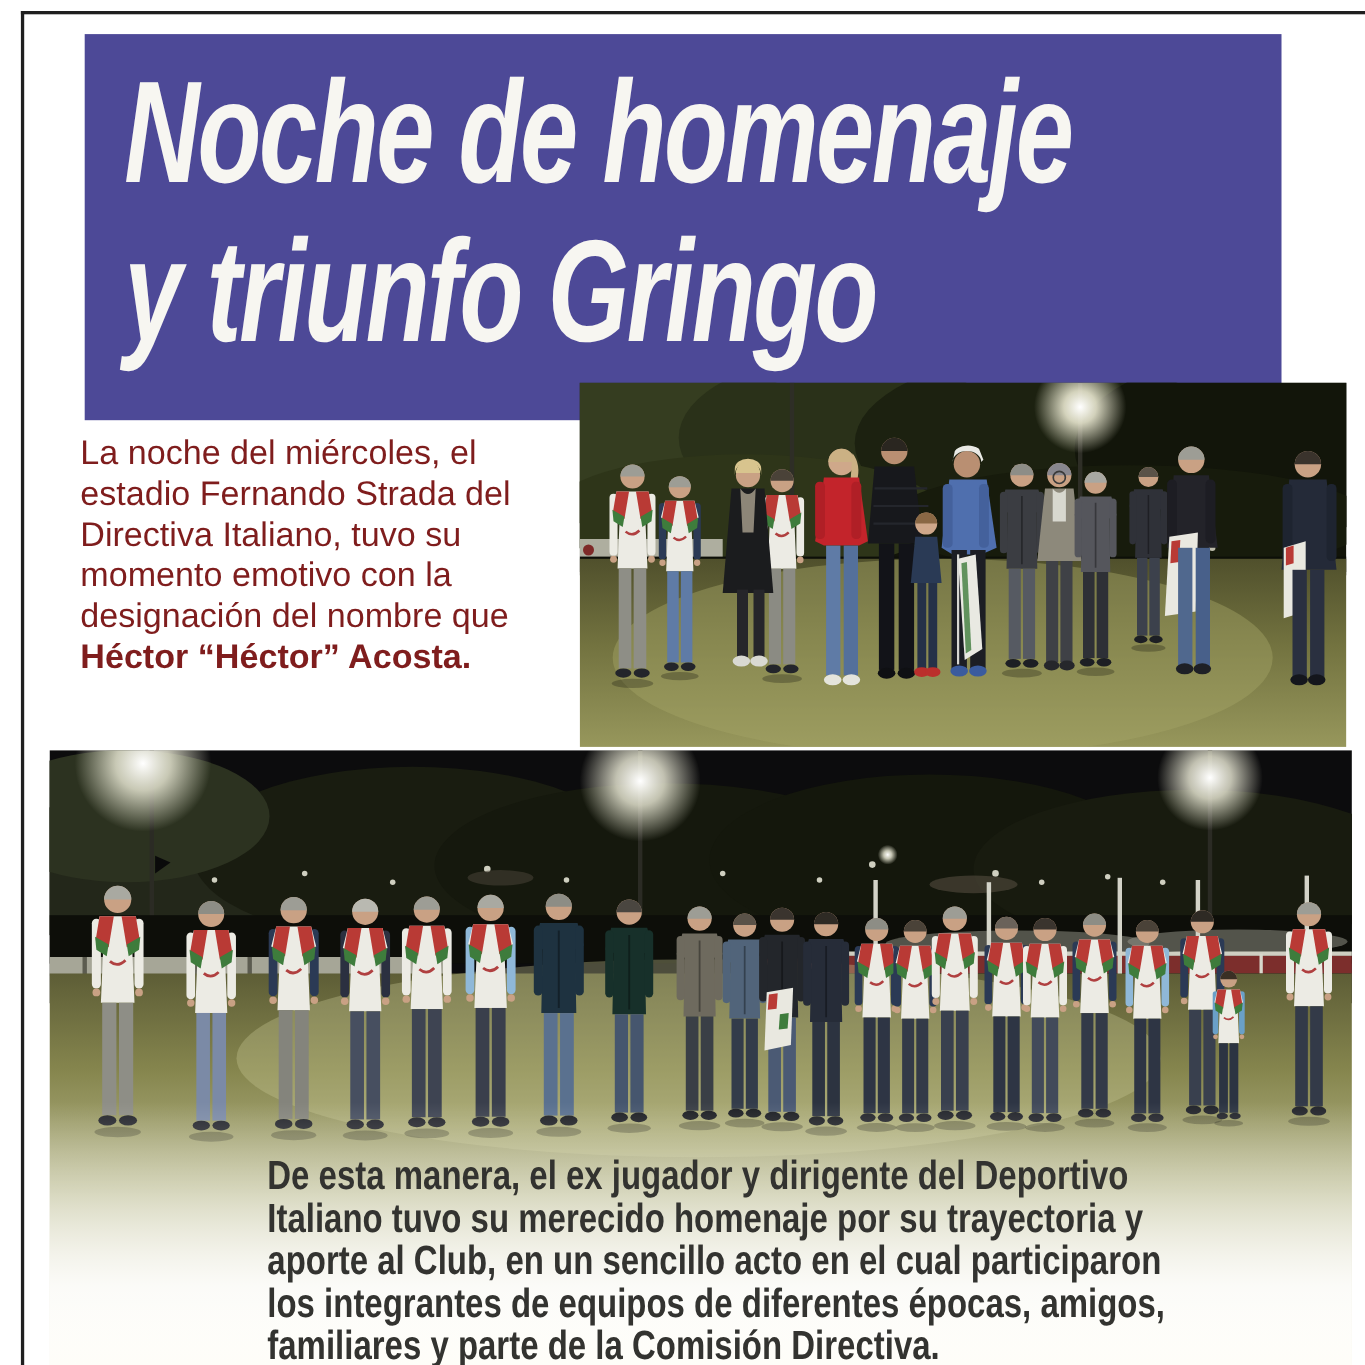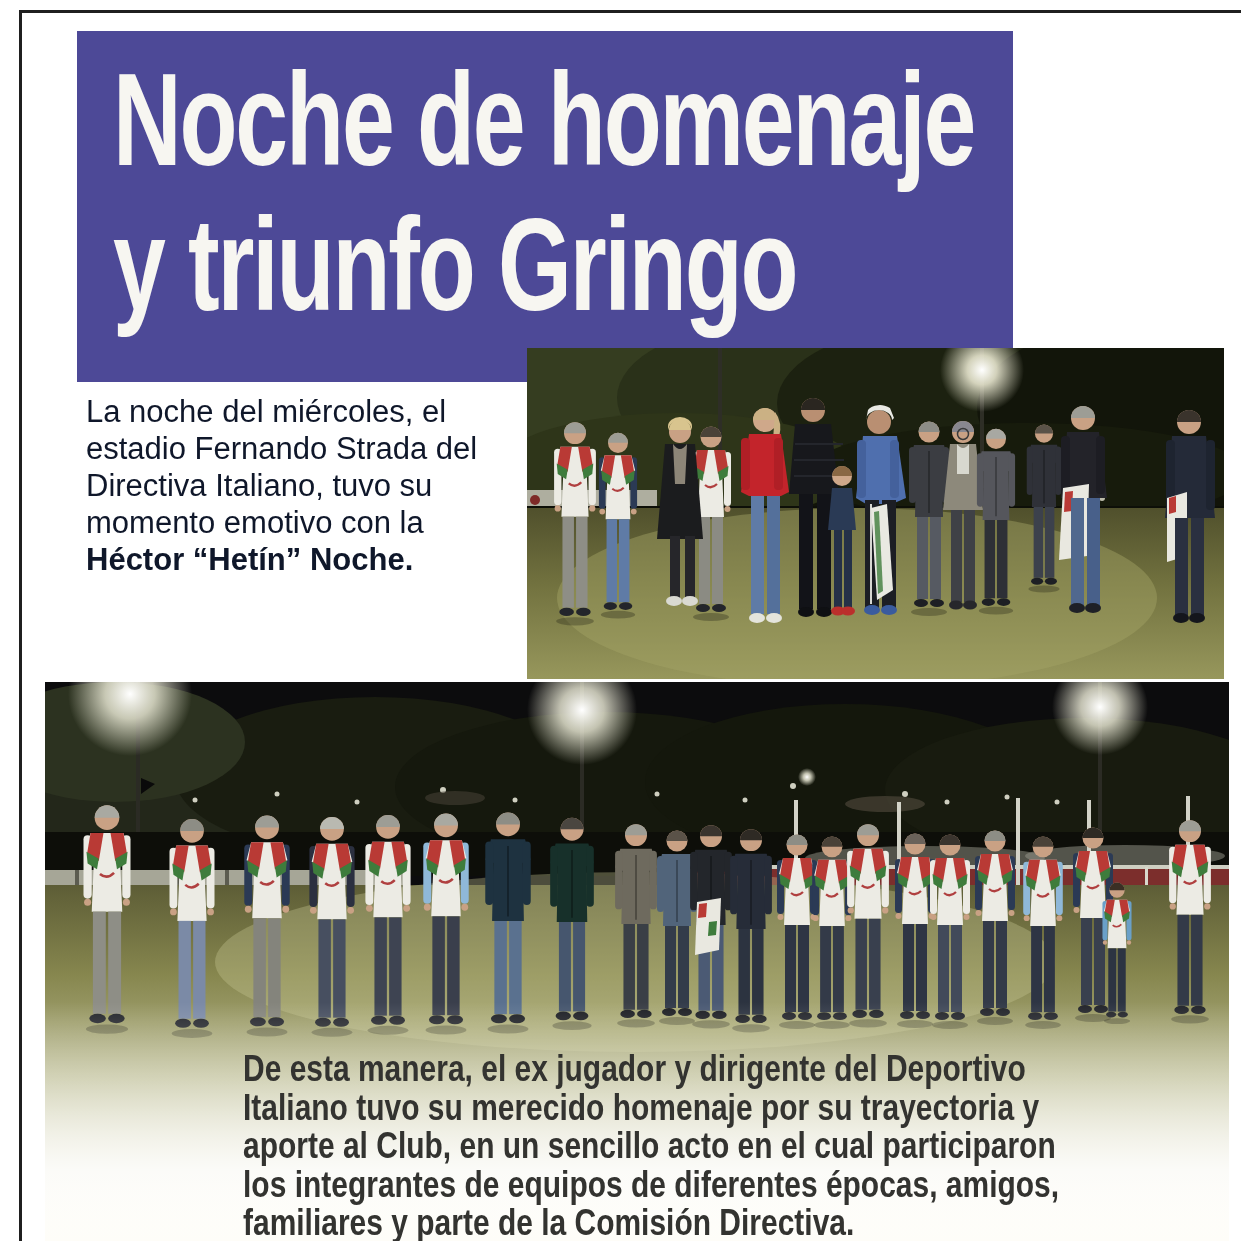--- a/index.html
+++ b/index.html
@@ -3,30 +3,30 @@
 <meta charset="utf-8">
 <style>
   html,body{margin:0;padding:0;}
   body{
     width:1241px;height:1241px;position:relative;background:#ffffff;
     font-family:"Liberation Sans",sans-serif;overflow:hidden;
   }
   .border-top{position:absolute;left:19px;top:10px;width:1222px;height:3px;background:#1f1f1f;}
   .border-left{position:absolute;left:19px;top:10px;width:3px;height:1231px;background:#1f1f1f;}
 
-  .headline-box{position:absolute;left:77px;top:31px;width:936px;height:351px;background:#4d4997;}
+  .headline-box{position:absolute;left:77px;top:31px;width:1088px;height:351px;background:#4d4997;font-style:italic;}
   .headline-line{
     position:absolute;left:36px;white-space:nowrap;color:#f7f6f1;
     font-weight:bold;font-size:132px;line-height:132px;letter-spacing:-3px;
     transform:scaleX(0.72);transform-origin:0 0;
   }
   .headline-line.l1{top:23px;}
   .headline-line.l2{top:168px;}
 
-  .intro{position:absolute;left:86px;top:393px;color:#0f172a;font-size:31px;line-height:37px;}
+  .intro{position:absolute;left:73px;top:393px;color:#7f1d1d;font-size:31px;line-height:37px;}
   .intro .line{white-space:nowrap;}
   .intro .line.bold{font-weight:bold;}
 
   .photo{position:absolute;display:block;}
   #photo-top{left:527px;top:348px;}
   #photo-main{left:45px;top:682px;}
 
   .caption{position:absolute;left:243px;top:1050px;color:#333330;font-size:37px;font-weight:bold;line-height:38.5px;}
   .caption .line{white-space:nowrap;transform:scaleX(0.81);transform-origin:0 0;}
 </style>
@@ -39,21 +39,22 @@
 <div class="headline-box">
   <div class="headline-line l1">Noche de homenaje</div>
   <div class="headline-line l2">y triunfo Gringo</div>
 </div>
 
 <div class="intro">
   <div class="line">La noche del miércoles, el</div>
   <div class="line">estadio Fernando Strada del</div>
   <div class="line">Directiva Italiano, tuvo su</div>
   <div class="line">momento emotivo con la</div>
-  <div class="line bold">Héctor “Hetín” Noche.</div>
+  <div class="line">designación del nombre que</div>
+  <div class="line bold">Héctor “Héctor” Acosta.</div>
 </div>
 
 <svg id="photo-top" class="photo" width="697" height="331" viewBox="0 0 697 331">
   <defs>
     <radialGradient id="glow" cx="50%" cy="50%" r="50%">
       <stop offset="0%" stop-color="#ffffff" stop-opacity="1"></stop>
       <stop offset="35%" stop-color="#f4f2da" stop-opacity=".85"></stop>
       <stop offset="100%" stop-color="#f4f2da" stop-opacity="0"></stop>
     </radialGradient>
     <linearGradient id="grassTop" x1="0" y1="0" x2="0" y2="1">

